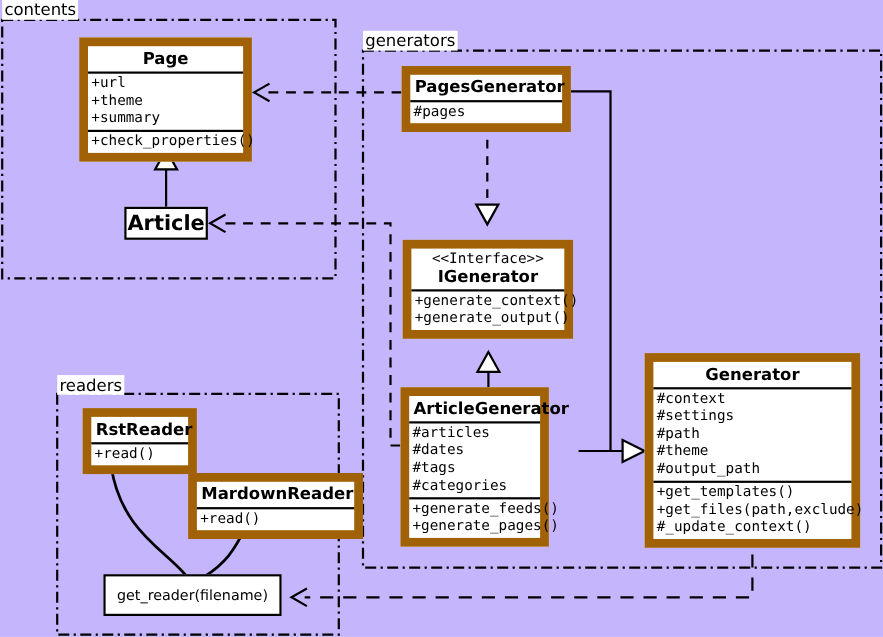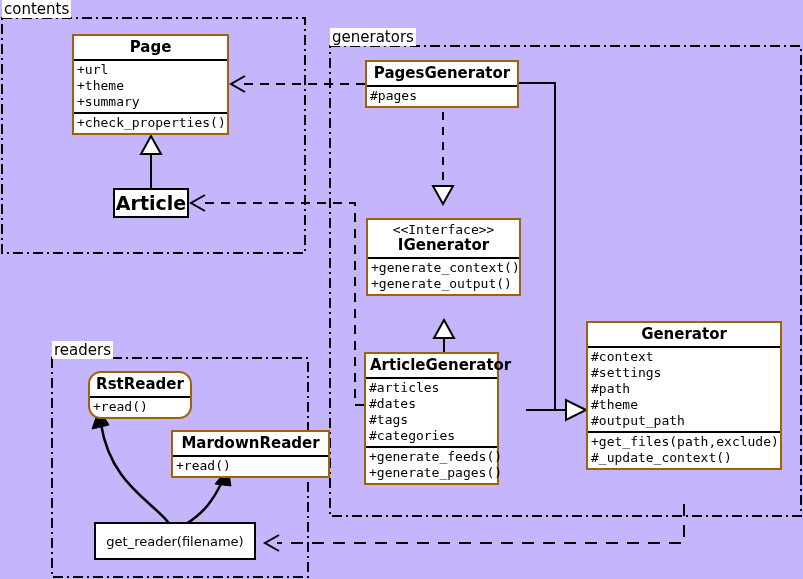--- a/index.html
+++ b/index.html
@@ -21,21 +21,21 @@
     position: absolute;
     left: 0;
     top: 0;
     width: 803px;
     height: 579px;
   }
   
   .uml-class {
     position: absolute;
     box-sizing: border-box;
-    border: 2px solid #a16207;
+    border: 8px solid #a16207;
     background: #ffffff;
     z-index: 5;
   }
   .uml-title {
     box-sizing: border-box;
     text-align: center;
     font-weight: bold;
     font-size: 15px;
     font-family: "DejaVu Sans", sans-serif;
     padding: 3px 4px 4px 4px;
@@ -214,26 +214,27 @@
   <div class="uml-class" style="left:586px; top:321px; width:196px;">
     <div class="uml-title">Generator</div>
     <div class="uml-compartment">
       <div class="row">#context</div>
       <div class="row">#settings</div>
       <div class="row">#path</div>
       <div class="row">#theme</div>
       <div class="row">#output_path</div>
     </div>
     <div class="uml-compartment">
+      <div class="row">+get_templates()</div>
       <div class="row">+get_files(path,exclude)</div>
       <div class="row">#_update_context()</div>
     </div>
   </div>
 
-  <div class="uml-class" style="left:88px; top:371px; width:104px;border-radius:13px;">
+  <div class="uml-class" style="left:75px; top:371px; width:104px;">
     <div class="uml-title">RstReader</div>
     <div class="uml-compartment">
       <div class="row">+read()</div>
     </div>
   </div>
 
   <div class="uml-class" style="left:135px; top:430px; width:159px;margin-left:36px;">
     <div class="uml-title">MardownReader</div>
     <div class="uml-compartment">
       <div class="row">+read()</div>

